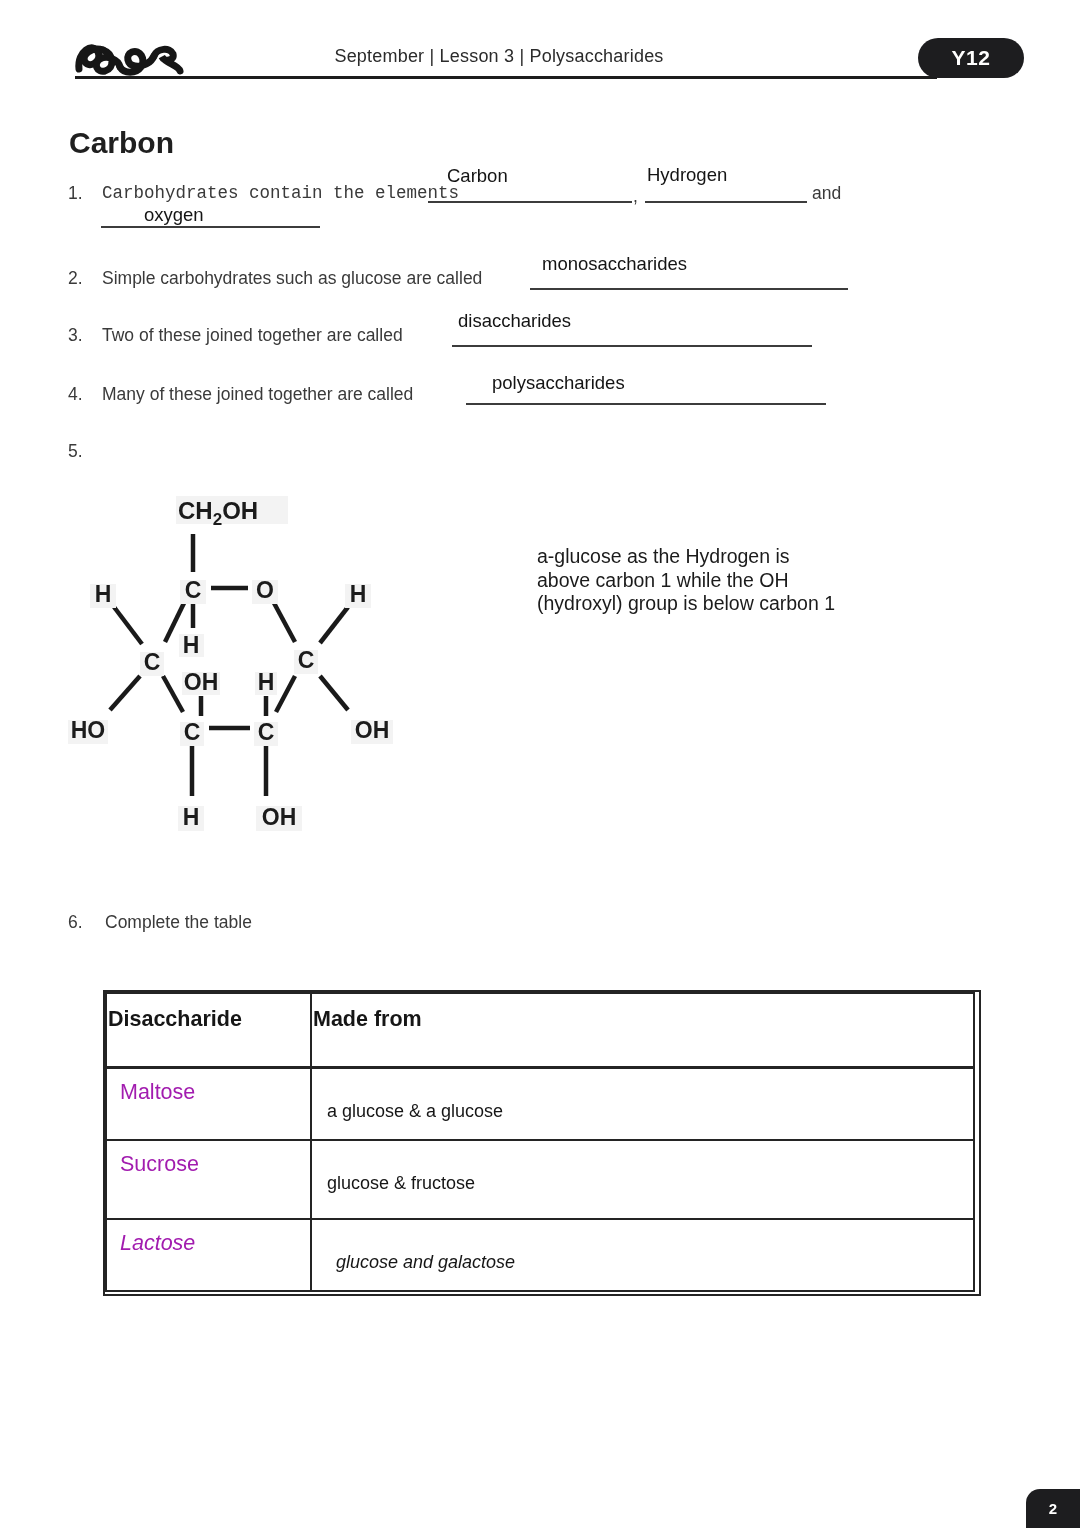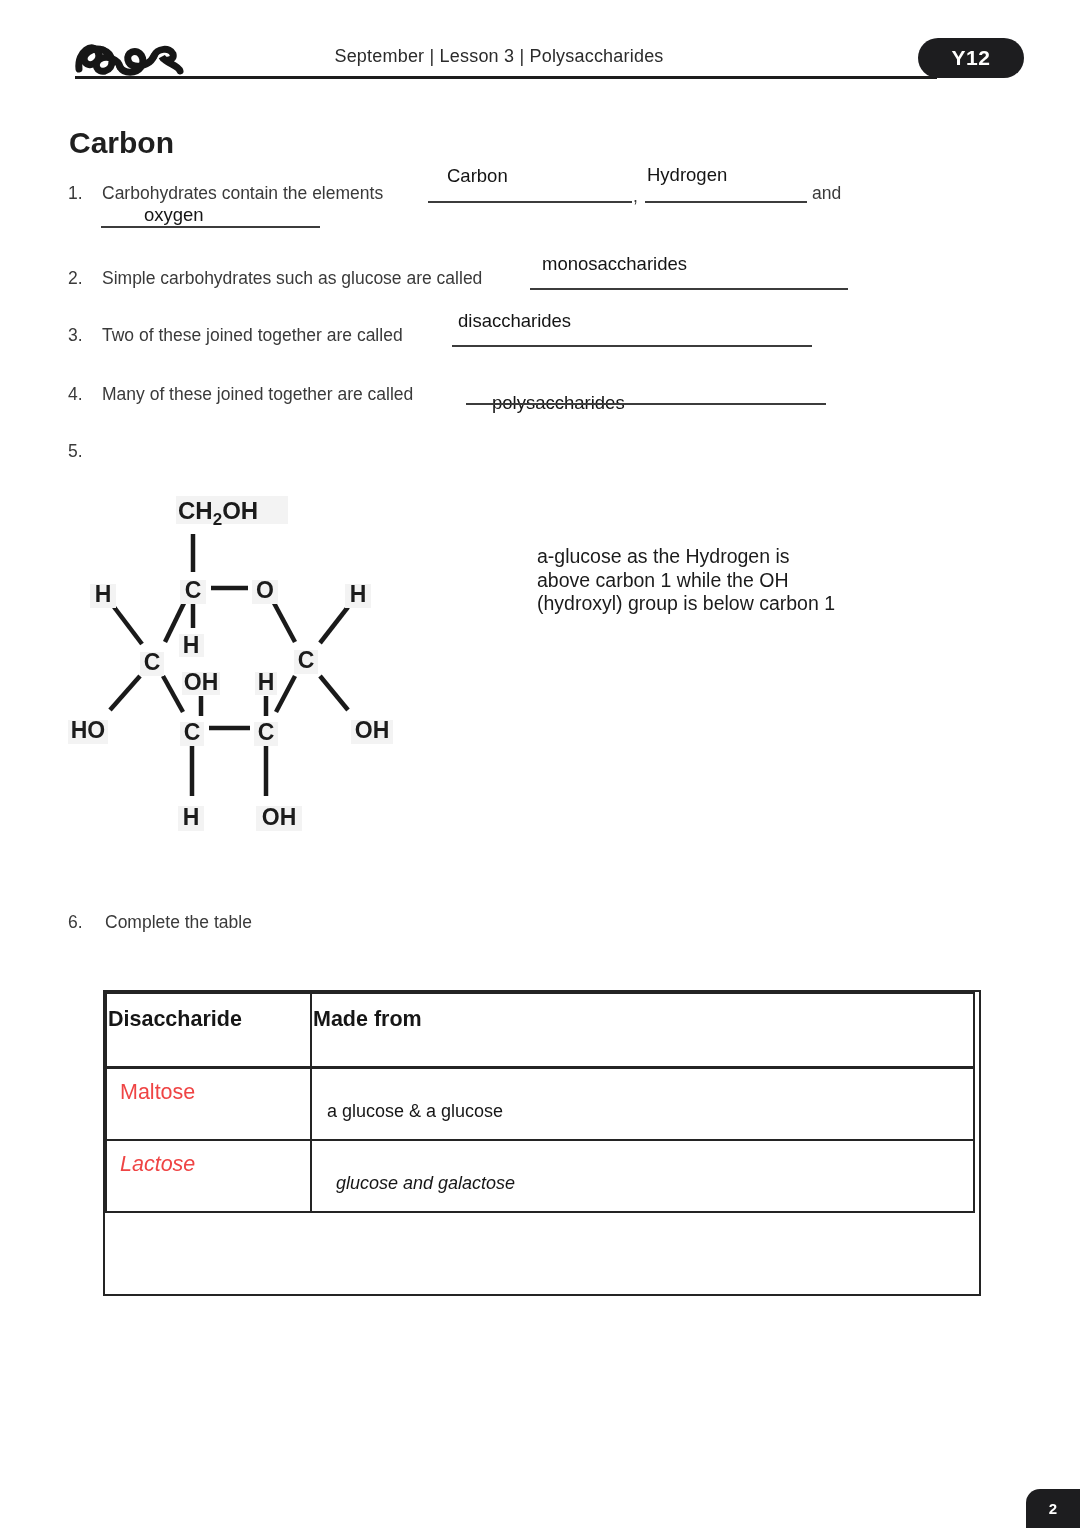--- a/index.html
+++ b/index.html
@@ -43,21 +43,21 @@
 
   
   .dis-table{left:105px;top:992px;border-collapse:collapse;table-layout:fixed;width:870px;}
   .dis-table td{border:2px solid #242424;background:#fff;}
   .dis-table tr.hrow td{border-bottom:3px solid #242424;}
   .dis-table td.c1{width:201px;}
   .th-cell{
     text-align:left;vertical-align:top;padding-top:13px;
     font-size:21.5px;font-weight:bold;color:#161616;
   }
-  .name-cell{vertical-align:top;padding:11px 0 0 13px;font-size:21.5px;color:#ef4444;}
+  .name-cell{vertical-align:top;padding:11px 0 0 13px;font-size:21.5px;color:#a21caf;}
   .made-cell{vertical-align:top;padding:32px 0 0 15px;font-size:18px;color:#161616;}
   .made-cell.ind2{padding-left:24px;}
   .outer-border{left:103px;top:990px;width:874px;height:302px;border:2px solid #242424;pointer-events:none;}
 
   
   .page-badge{
     left:1026px;top:1489px;width:54px;height:39px;background:#1d1d1f;
     border-top-left-radius:14px;color:#fff;font-size:15px;font-weight:bold;
     display:flex;align-items:center;justify-content:center;
   }
@@ -78,21 +78,21 @@
     </svg>
   </div>
 
   <div class="abs hdr-title">September | Lesson 3 | Polysaccharides</div>
   <div class="abs hdr-rule"></div>
   <div class="abs year-badge">Y12</div>
 
   <div class="abs recap">Carbon</div>
 
   <div class="abs qnum" style="left:68px;top:183px;">1.</div>
-  <div class="abs qtext" style="left:102px;top:183px;">Carbohydrates contain the elements</div>
+  <div class="abs qtext" style="left:102px;top:183px;font-family:Liberation Mono, monospace;">Carbohydrates contain the elements</div>
   <div class="abs answer" style="left:447px;top:165px;">Carbon</div>
   <div class="abs uline" style="left:428px;top:201px;width:204px;"></div>
   <div class="abs qtext" style="left:633px;top:186px;">,</div>
   <div class="abs answer" style="left:647px;top:164px;">Hydrogen</div>
   <div class="abs uline" style="left:645px;top:201px;width:162px;"></div>
   <div class="abs qtext" style="left:812px;top:183px;">and</div>
   <div class="abs answer" style="left:120px;top:204px;margin-left:24px;">oxygen</div>
   <div class="abs uline" style="left:101px;top:226px;width:219px;"></div>
 
   <div class="abs qnum" style="left:68px;top:268px;">2.</div>
@@ -100,21 +100,21 @@
   <div class="abs answer" style="left:542px;top:253px;">monosaccharides</div>
   <div class="abs uline" style="left:530px;top:288px;width:318px;"></div>
 
   <div class="abs qnum" style="left:68px;top:325px;">3.</div>
   <div class="abs qtext" style="left:102px;top:325px;">Two of these joined together are called</div>
   <div class="abs answer" style="left:458px;top:310px;">disaccharides</div>
   <div class="abs uline" style="left:452px;top:345px;width:360px;"></div>
 
   <div class="abs qnum" style="left:68px;top:384px;">4.</div>
   <div class="abs qtext" style="left:102px;top:384px;">Many of these joined together are called</div>
-  <div class="abs answer" style="left:492px;top:392px;">polysaccharides</div>
+  <div class="abs answer" style="left:492px;top:372px;">polysaccharides</div>
   <div class="abs uline" style="left:466px;top:403px;width:360px;"></div>
 
   <div class="abs qnum" style="left:68px;top:441px;">5.</div>
 
   <div class="abs q5-answer">
     <div>a-glucose as the Hydrogen is</div>
     <div>above carbon 1 while the OH</div>
     <div>(hydroxyl) group is below carbon 1</div>
   </div>
 
@@ -186,20 +186,24 @@
   <table class="abs dis-table">
     <tbody>
         <tr class="hrow" style="height:74px;">
       <td class="c1 th-cell">Disaccharide</td>
       <td class="th-cell">Made from</td>
     </tr>
     <tr style="height:73px;">
       <td class="c1 name-cell">Maltose</td>
       <td class="made-cell">a glucose &amp; a glucose</td>
     </tr>
+    <tr style="height:79px;">
+      <td class="c1 name-cell">Sucrose</td>
+      <td class="made-cell">glucose &amp; fructose</td>
+    </tr>
     <tr style="height:72px;font-style:italic;">
       <td class="c1 name-cell">Lactose</td>
       <td class="made-cell ind2">glucose and galactose</td>
     </tr>
   </tbody>
     </table>
   <div class="abs outer-border"></div>
 
   <div class="abs page-badge">2</div>
 

